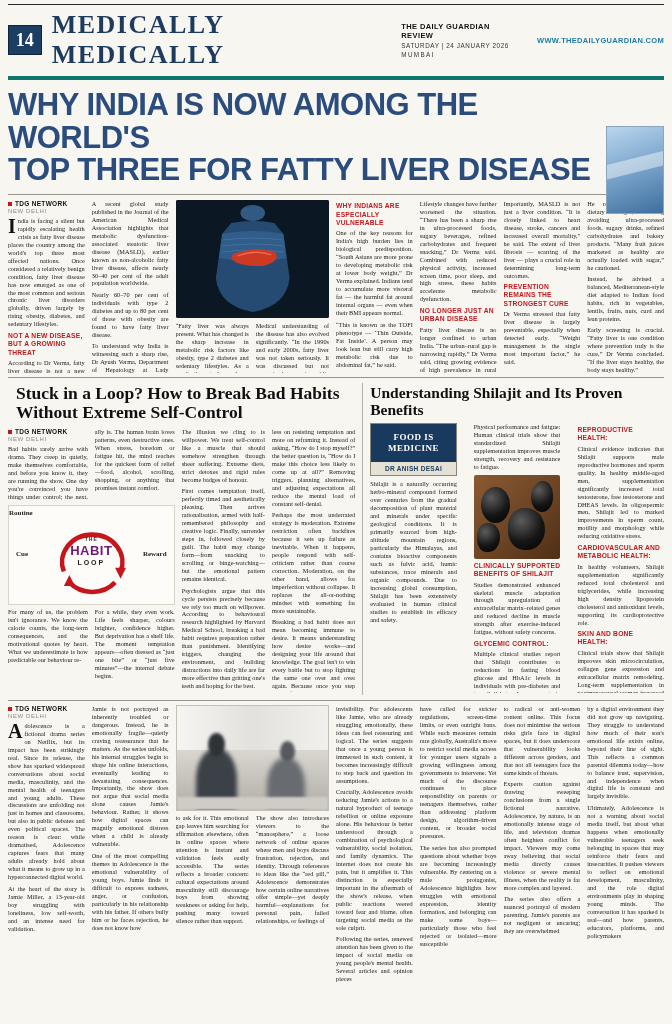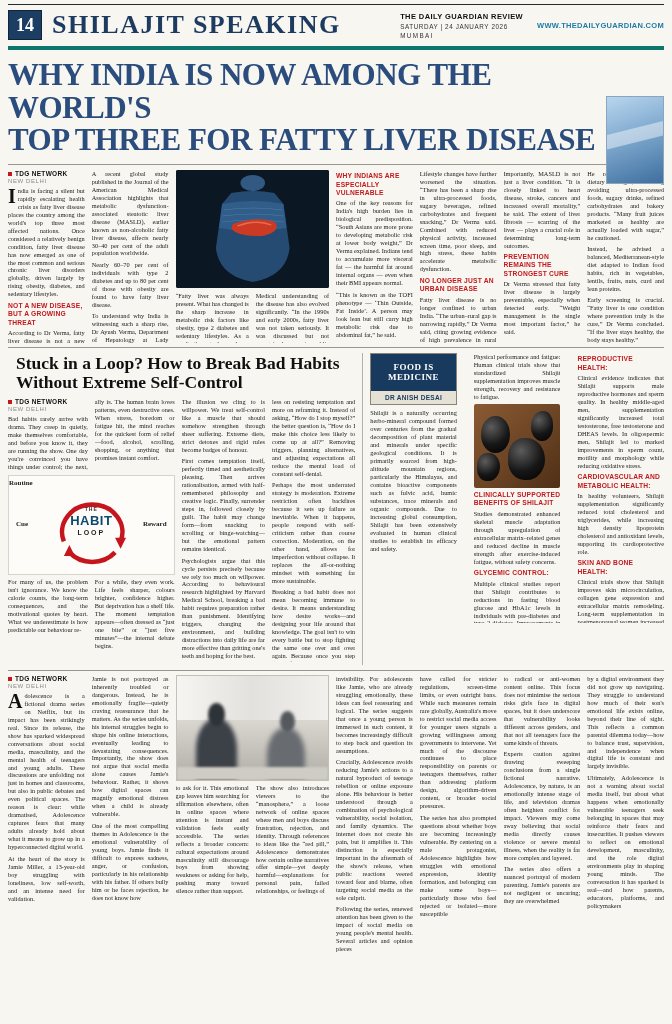--- a/index.html
+++ b/index.html
@@ -12,21 +12,21 @@
   .pagenum{width:34px;height:30px;background:#1c3e63;color:#fff;font:bold 18px "Liberation Serif",serif;display:flex;align-items:center;justify-content:center;border:1px solid #10243c;margin-right:10px}
   .section-title{font:bold 26px "Liberation Serif",serif;color:#1d3a5f;letter-spacing:1.5px}
   .mast{margin-left:auto;text-align:left;padding-right:14px}
   .mast .m1{font:bold 7.5px "Liberation Sans",sans-serif;color:#111;letter-spacing:.4px}
   .mast .m2{font:6.3px "Liberation Sans",sans-serif;color:#333;margin-top:2px;letter-spacing:.6px}
   .mast .m3{font:6.3px "Liberation Sans",sans-serif;color:#333;margin-top:2px;letter-spacing:1.4px}
   .site{font:bold 7.5px "Liberation Sans",sans-serif;color:#1f7ba6;letter-spacing:.3px}
 
   
   .lead-head{padding:9px 66px 7px 0;border-bottom:1px solid #9a968d;position:relative}
-  .lead-head .hl{font-family:Liberation Serif, serif;font-weight:bold;color:#2b4d7d;font-size:31px;line-height:1.05;letter-spacing:-.5px}
+  .lead-head .hl{font-family:Liberation Sans, sans-serif;font-weight:bold;color:#2b4d7d;font-size:31px;line-height:1.05;letter-spacing:-.5px}
   .corner{position:absolute;top:46px;right:0;width:58px;height:88px;background:linear-gradient(160deg,#b9d6ee 0%,#7fa9cf 45%,#3f6f9f 100%);border:1px solid #8aa5bd;overflow:hidden}
   .corner::after{content:"";position:absolute;left:-12px;top:30px;width:90px;height:14px;background:rgba(255,255,255,.45);transform:rotate(-14deg)}
 
   
   .cols{display:flex;gap:7px}
   .col{flex:1;overflow:hidden;min-width:0}
   .byline{margin-bottom:3px}
   .byline .who{font:bold 6.5px "Liberation Sans",sans-serif;color:#111;letter-spacing:.3px}
   .byline .who::before{content:"";display:inline-block;width:4px;height:4px;background:#c4161c;margin-right:3px}
   .byline .where{font:6px "Liberation Sans",sans-serif;color:#8a8a8a;letter-spacing:.6px;margin-top:1px}
@@ -50,21 +50,21 @@
   .pairleft .toprow{display:flex;gap:7px;height:74px;overflow:hidden}
   .pairleft .botrow{display:flex;gap:7px;flex:1;min-height:0;overflow:hidden}
   .loop{height:100px;border:1px solid #d8d4ca;background:#fdfcf9;position:relative;margin:3px 0;overflow:hidden}
   .loop svg{position:absolute;inset:0;width:100%;height:100%}
   .loop .lbl{position:absolute;font:bold 7px "Liberation Serif",serif;color:#222}
   .loop .routine{top:3px;left:0;right:0;}
   .loop .cue{left:7px;top:44px}
   .loop .reward{right:7px;top:44px}
   .loop .center{position:absolute;left:0;right:0;top:30px;text-align:center;line-height:1}
   .loop .center .t{display:block;font:bold 5px "Liberation Sans",sans-serif;color:#333;letter-spacing:1px}
-  .loop .center .h{display:block;font:bold 13px "Liberation Sans",sans-serif;color:#0c4a6e;letter-spacing:.5px;margin:1px 0}
+  .loop .center .h{display:block;font:bold 13px "Liberation Sans",sans-serif;color:#701a75;letter-spacing:.5px;margin:1px 0}
   .loop .center .l{display:block;font:bold 7px "Liberation Sans",sans-serif;color:#222;letter-spacing:2px}
 
   .shilajit{width:46%;border-left:1px solid #b5b1a7;padding-left:7px;overflow:hidden}
   .shilajit h2{font:bold 15.5px "Liberation Serif",serif;line-height:1.12;color:#101010;margin:1px 0 5px}
   .shilajit-body{display:flex;gap:17px;height:calc(100% - 42px);overflow:hidden}
   .fim{border:1px solid #8a8579;margin-bottom:4px;background:#fff}
   .fim .t{background:#173a5e;color:#fff;font:bold 9px "Liberation Serif",serif;padding:8px 3px;text-align:center;letter-spacing:.5px;line-height:1.2}
   .fim .d{background:#e6e1d5;color:#173a5e;font:bold 6.5px "Liberation Sans",sans-serif;text-align:center;padding:3px 2px;letter-spacing:.3px}
   .shila-img{height:84px;background:linear-gradient(135deg,#8a5a33 0%,#6b4424 55%,#4f2f16 100%);border-radius:2px;position:relative;overflow:hidden;margin:3px 0}
   .blob{position:absolute;border-radius:50%;background:radial-gradient(circle at 35% 30%,#5c5c5c 0%,#161616 55%,#000 100%)}
@@ -85,21 +85,21 @@
   .adol-photo .head2{position:absolute;right:22%;bottom:46%;width:10%;height:20%;background:#55595e;border-radius:50%;filter:blur(1.5px)}
   .adol-photo .table{position:absolute;left:0;right:0;bottom:0;height:12%;background:#cfccc5;filter:blur(1px)}
 </style>
 </head>
 <body>
 
 <div class="page">
 
   <div class="header">
     <div class="pagenum">14</div>
-    <div class="section-title">SHILAJIT SPEAKING</div>
+    <div class="section-title">MEDICALLY MEDICALLY</div>
     <div class="mast">
       <div class="m1">THE DAILY GUARDIAN REVIEW</div>
       <div class="m2">SATURDAY | 24 JANUARY 2026</div>
       <div class="m3">MUMBAI</div>
     </div>
     <div class="site">WWW.THEDAILYGUARDIAN.COM</div>
   </div>
 
   <div class="lead-head">
     <div class="hl">WHY INDIA IS NOW AMONG THE WORLD'S</div>
@@ -219,20 +219,21 @@
           </div>
         <div class="col">
             <p class="para">less on resisting temptation and more on reframing it. Instead of asking, “How do I stop myself?” the better question is, “How do I make this choice less likely to come up at all?” Removing triggers, planning alternatives, and adjusting expectations all reduce the mental load of constant self-denial.</p>
             <p class="para">Perhaps the most underrated strategy is moderation. Extreme restriction often backfires because it sets up failure as inevitable. When it happens, people respond with self-criticism rather than course correction. Moderation, on the other hand, allows for imperfection without collapse. It replaces the all-or-nothing mindset with something far more sustainable.</p>
             <p class="para">Breaking a bad habit does not mean becoming immune to desire. It means understanding how desire works—and designing your life around that knowledge. The goal isn't to win every battle but to stop fighting the same one over and over again. Because once you step out of the loop, progress, however slow, finally begins.</p>
           </div>
       </div>
     </div>
 
     <div class="shilajit">
+      <h2>Understanding Shilajit and Its Proven Benefits</h2>
       <div class="shilajit-body">
         <div class="col">
           <div class="fim">
             <div class="t">FOOD IS MEDICINE</div>
             <div class="d">DR ANISH DESAI</div>
           </div>
           <div>
               <p class="para">Shilajit is a naturally occurring herbo-mineral compound formed over centuries from the gradual decomposition of plant material and minerals under specific geological conditions. It is primarily sourced from high-altitude mountain regions, particularly the Himalayas, and contains bioactive components such as fulvic acid, humic substances, trace minerals and organic compounds. Due to increasing global consumption, Shilajit has been extensively evaluated in human clinical studies to establish its efficacy and safety.</p>
             </div>
         </div>

